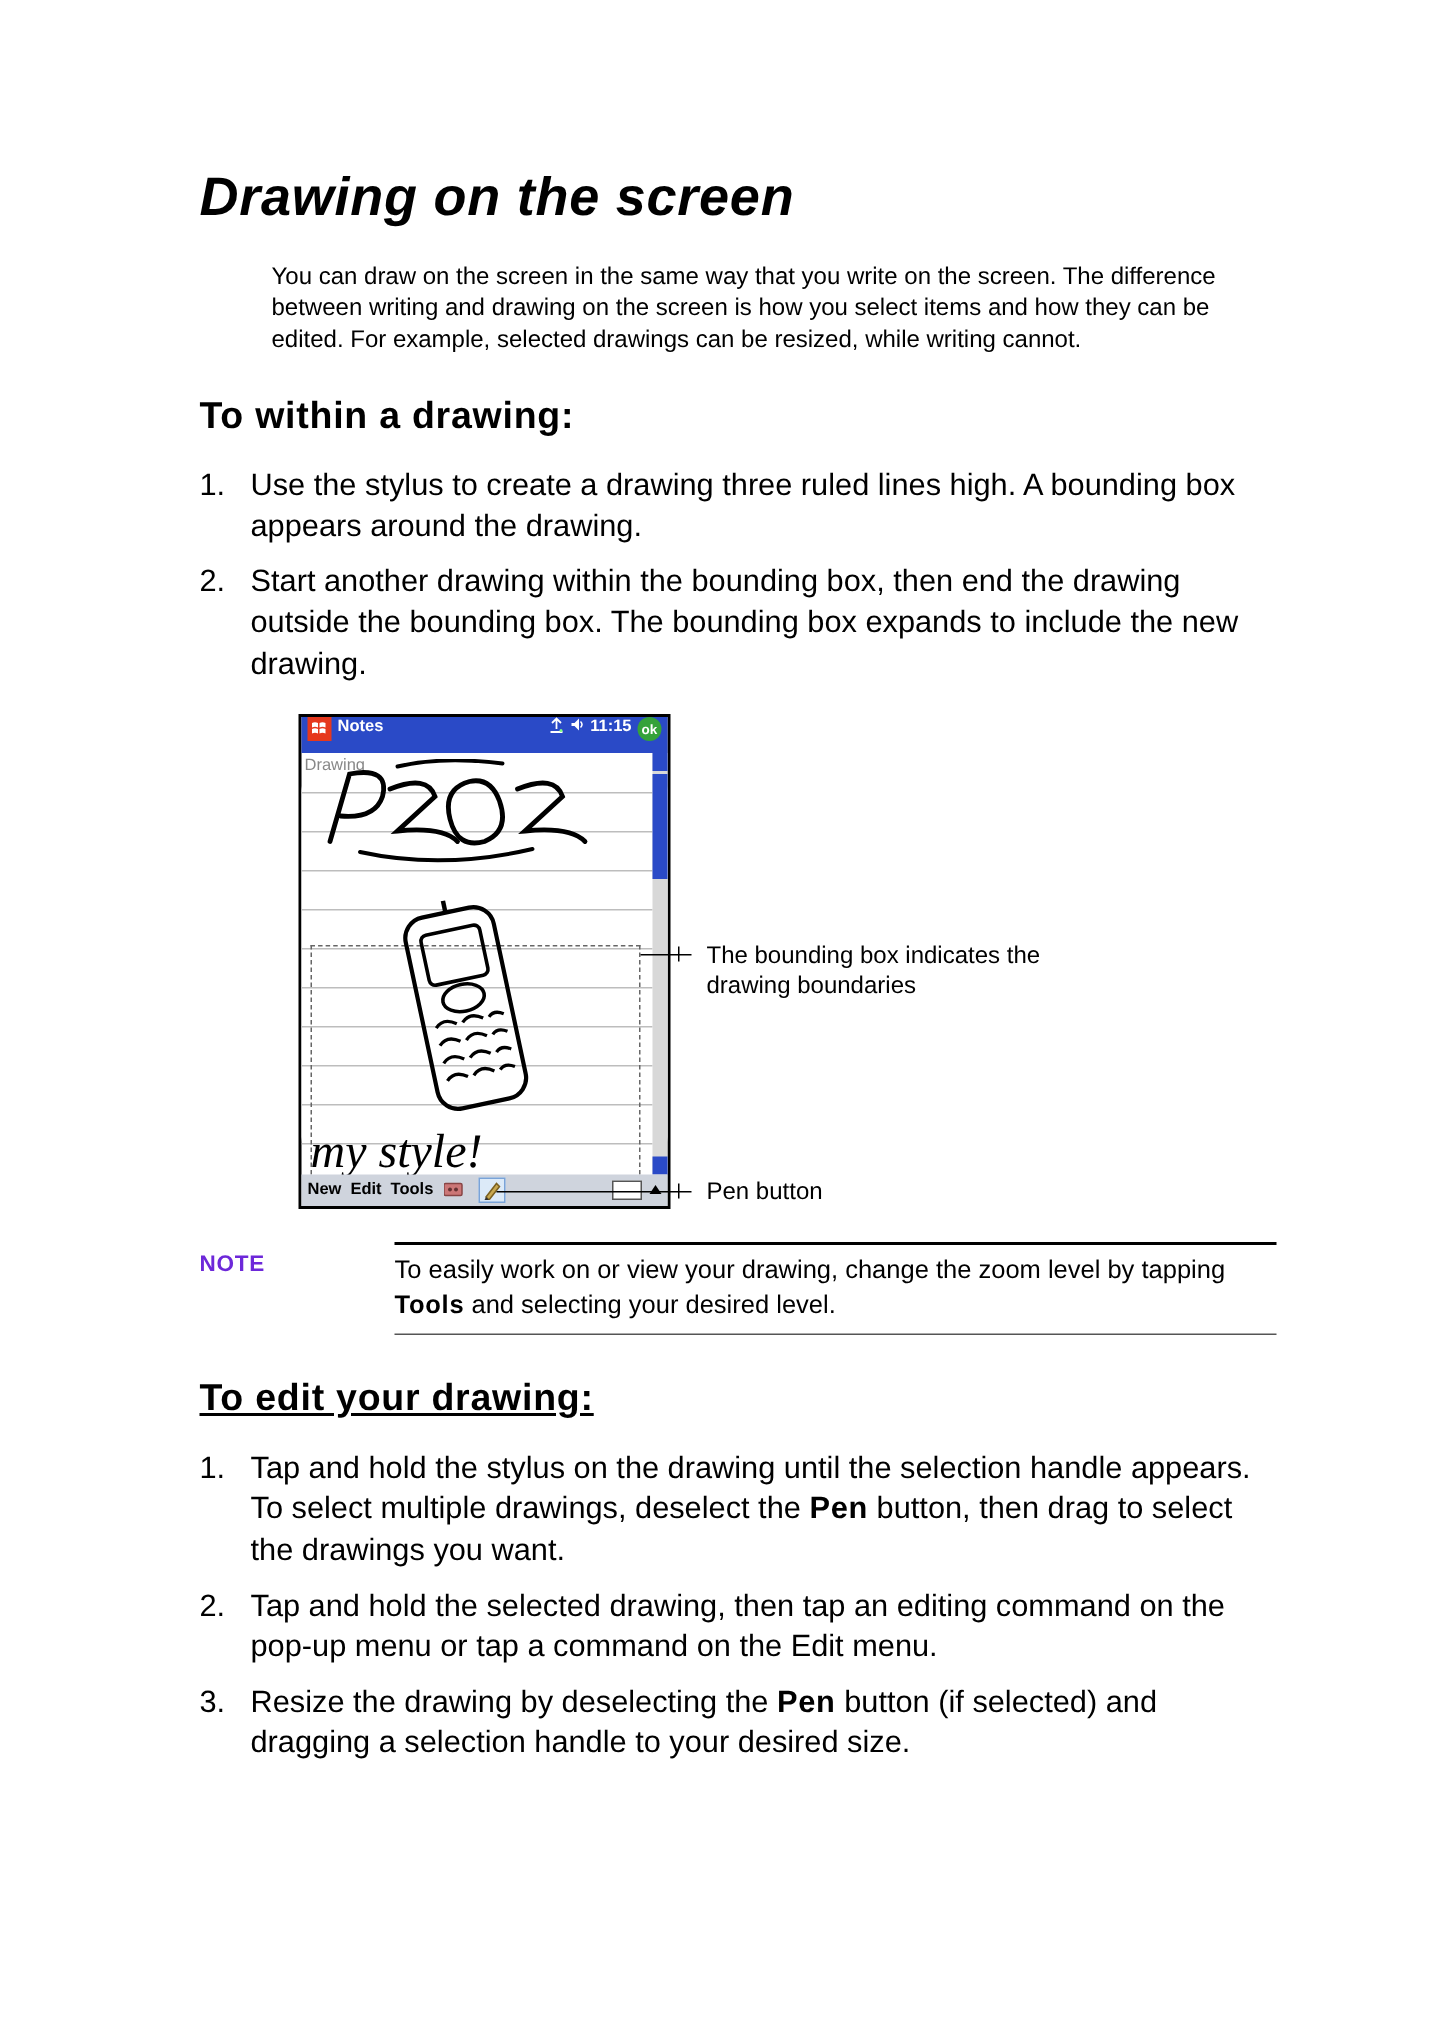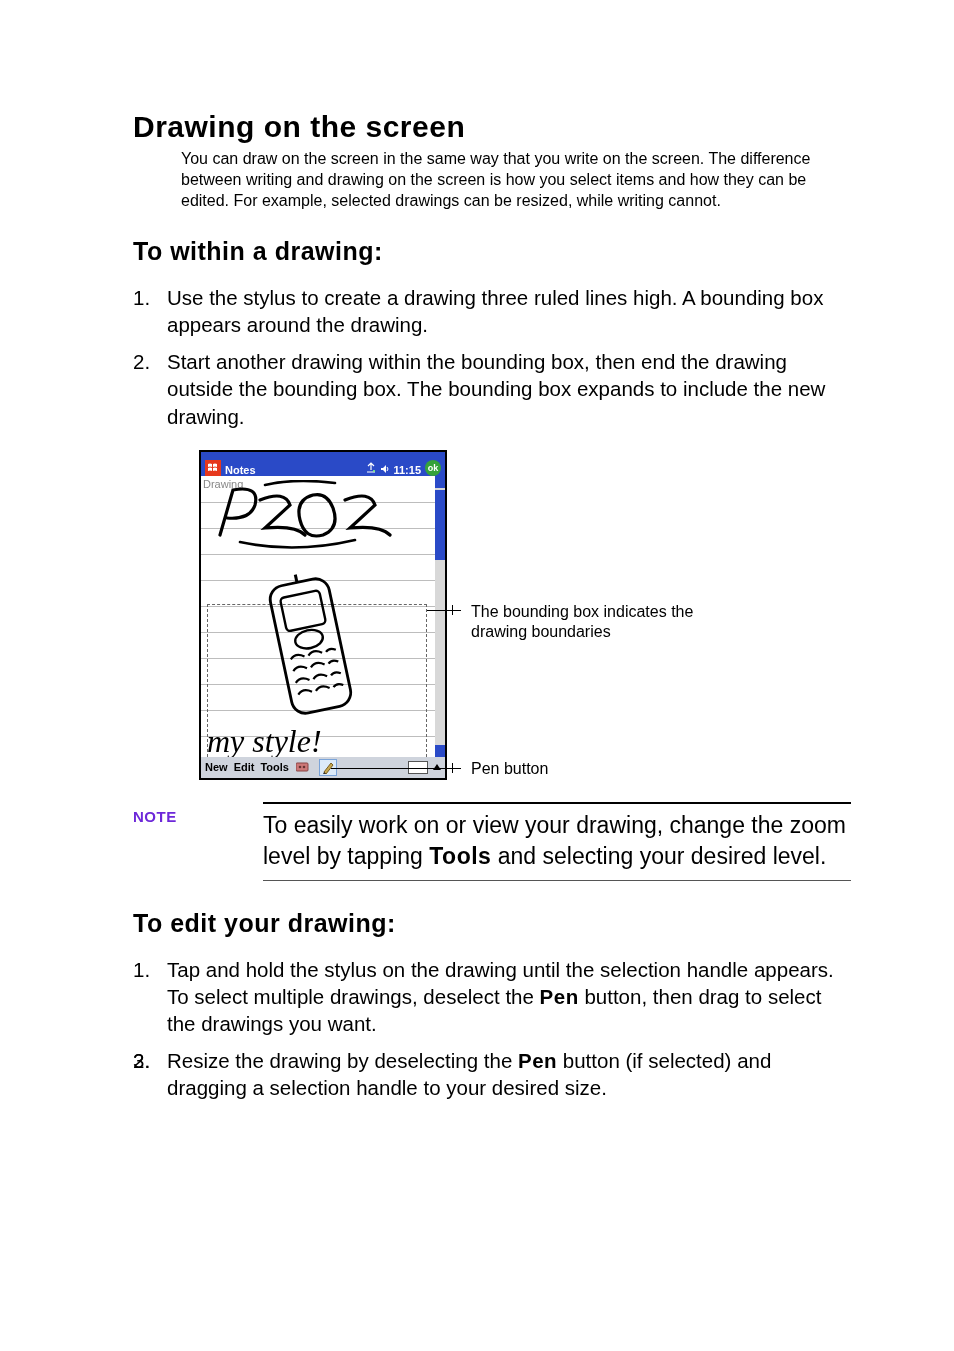--- a/index.html
+++ b/index.html
@@ -1,27 +1,27 @@
 <!DOCTYPE html>
 <html><head>
 <meta charset="utf-8">
 <style>
   * { margin: 0; padding: 0; box-sizing: border-box; }
   html,body { width: 954px; height: 1351px; background: #fff; font-family: Verdana, Geneva, sans-serif; color:#000; }
   .page { padding: 110px 103px 0 133px; position:relative; height:100%; }
-  .h1 { font-family: Verdana, Arial, sans-serif; font-weight: 900; letter-spacing: 0.5px; font-size: 30px; margin-bottom: 4px; }
+  .h1 { font-family: Verdana, Arial, sans-serif; font-weight: 900; letter-spacing: 0.5px; font-size: 36px; margin-bottom: 22px; font-style: italic; }
   .para { font-size: 16px; line-height: 1.32; margin-bottom: 26px; margin-left: 48px; }
   .h2 { font-family: Verdana, Arial, sans-serif; font-weight: 900; letter-spacing: 0.5px; font-size: 25px; margin-bottom: 18px; }
   ol.steps { list-style: none; padding:0; margin-bottom: 18px; }
   ol.steps li { font-size: 20.5px; line-height: 1.32; padding-left: 34px; position: relative; margin-bottom: 10px; }
   ol.steps li .num { position:absolute; left:0; top:0; }
   ol.steps li .bold-inline { font-weight: 900; letter-spacing: 0.5px; }
   .figure-wrap { position: relative; margin-left: 66px; margin-top: 20px; margin-bottom: 18px; height: 334px; }
   .device { position:absolute; top:0; left:0; width:248px; height:330px; border:2px solid #000; background:#fff; }
-  .titlebar { height:24px; background:#2a4ac7; display:flex; align-items:flex-end; padding:0 4px; color:#fff; font-size:11px; font-weight:bold; }
+  .titlebar { height:24px; background:#2a4ac7; display:flex; align-items:flex-start; padding:0 4px; color:#fff; font-size:11px; font-weight:bold; }
   .titlebar .winicon { width:16px; height:16px; background:#e6381d; margin-right:4px; display:flex; align-items:center; justify-content:center; }
   .titlebar .winicon svg { display:block; }
   .titlebar .spacer { flex:1; }
   .titlebar .sig { font-size:11px; }
   .titlebar .ok { width:16px; height:16px; border-radius:50%; background:#35a23a; color:#fff; display:flex; align-items:center; justify-content:center; font-size:9px; margin-left:4px; font-weight:bold; }
   .canvas { position:relative; height: calc(100% - 24px - 21px); background:#fff;border-radius:25px; }
   .ruled { position:absolute; inset:0; overflow:hidden; }
   .rule { position:absolute; left:0; right:10px; border-top:1px solid #bdbdbd; }
   .cornerlabel { position:absolute; top:2px; left:2px; font-size:11px; color:#888; }
   .bbox { position:absolute; left:6px; top:128px; width:220px; height:158px; border:1px dashed #666; }
@@ -36,21 +36,21 @@
   .menubar .right { margin-left:auto; display:flex; align-items:center; gap:5px; }
   .pen-highlight { width:18px; height:17px; border:1px solid #7aa3d8; background:#dceaf8; display:flex; align-items:center; justify-content:center; }
 
   .callout { position:absolute; font-size:16px; color:#000; line-height:1.25; }
   .callout-line { position:absolute; background:#000; height:1px; }
   .callout-tick { position:absolute; background:#000; width:1px; height:10px; }
 
   .note-block { display:flex; margin: 10px 0 28px 0; align-items:flex-start; position:relative; }
   .note-label { font-weight:900; letter-spacing:0.5px; font-size:15px; color:#6d28d9; width:130px; flex-shrink:0; padding-top:6px; }
   .note-body-wrap { flex:1; border-top:2px solid #000; border-bottom:1px solid #555; padding:6px 0 8px 0; }
-  .note-body { font-size:23px; line-height:1.35; }
+  .note-body { font-size:17px; line-height:1.35; }
   .note-body .textbold { font-weight:900; letter-spacing:0.5px; }
 
   .footer { position:absolute; left:133px; right:103px; bottom:66px; }
   .footer .rule { position:static; border-top:2px solid #000; margin-bottom:8px; }
   .footer .row { display:flex; justify-content:space-between; font-size:17px; }
 
   
   .hw { position:absolute; }
 
 </style>
@@ -178,27 +178,28 @@
 
   <div class="note-block">
     <div class="note-label">NOTE</div>
     <div class="note-body-wrap">
       <div class="note-body">
         <span>To easily work on or view your drawing, change the zoom level by tapping </span><span class="textbold">Tools</span><span> and selecting your desired level.</span>
       </div>
     </div>
   </div>
 
-  <h2 class="h2" style="margin-top:18px;">To edit your drawing:</h2>
+  <h2 class="h2" style="margin-top:18px;text-decoration:underline;">To edit your drawing:</h2>
 
   <ol class="steps">
     <li><span class="num">1.</span>
       <span>Tap and hold the stylus on the drawing until the selection handle appears. To select multiple drawings, deselect the </span><span class="bold-inline">Pen</span><span> button, then drag to select the drawings you want.</span>
     </li>
     <li><span class="num">2.</span>
+      <span>Tap and hold the selected drawing, then tap an editing command on the pop-up menu or tap a command on the Edit menu.</span>
     </li>
     <li><span class="num">3.</span>
       <span>Resize the drawing by deselecting the </span><span class="bold-inline">Pen</span><span> button (if selected) and dragging a selection handle to your desired size.</span>
     </li>
   </ol>
 
 
 </div>
 
 </body></html>

